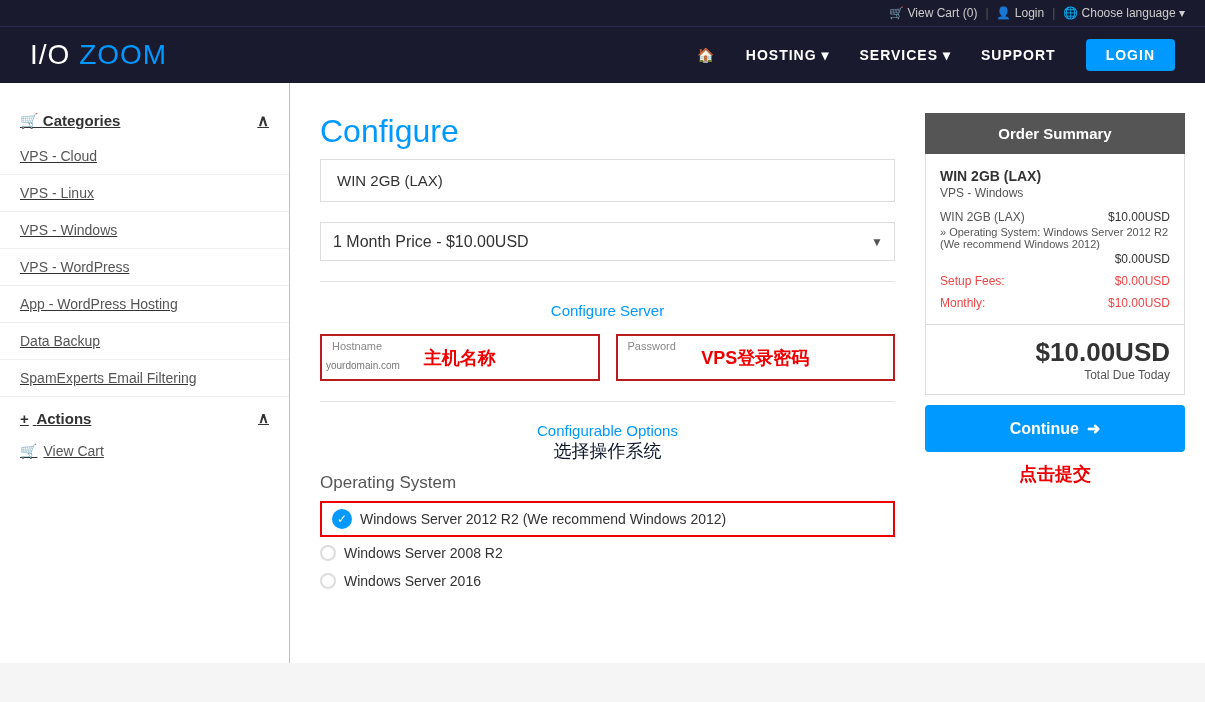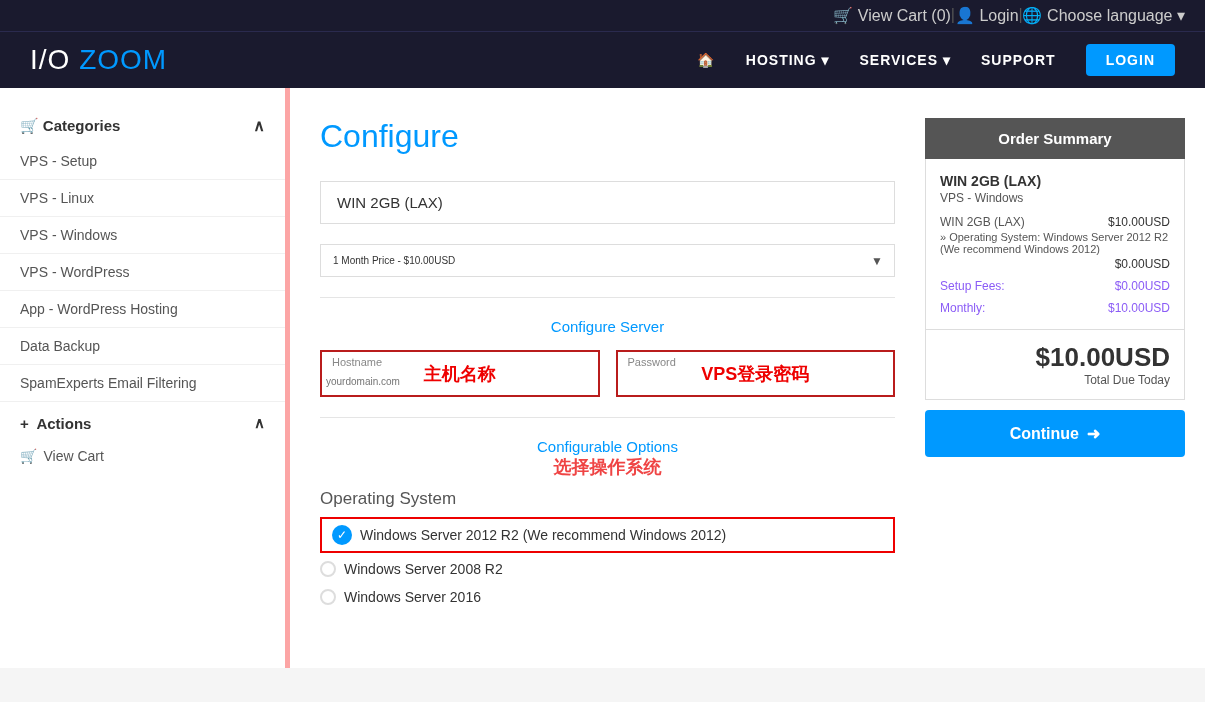--- a/index.html
+++ b/index.html
@@ -2,26 +2,26 @@
 <html><head>
   <meta charset="utf-8">
   <style>
     * { box-sizing: border-box; margin: 0; padding: 0; }
     body { font-family: Arial, sans-serif; font-size: 14px; color: #333; background: #f5f5f5; }
 
     
     .top-bar {
       background: #1a1a2e;
       color: #ccc;
-      font-size: 16px;
+      font-size: 12px;
       padding: 6px 20px;
       display: flex;
       justify-content: flex-end;
       align-items: flex-start;
-      gap: 0;
+      gap: 8px;
     }
     .top-bar a { color: #ccc; text-decoration: none; }
     .top-bar .sep { color: #555; }
 
     
     .header {
       background: #1a1a2e;
       padding: 12px 30px;
       display: flex;
       align-items: center;
@@ -69,22 +69,23 @@
       margin: 0 auto;
       background: #fff;
       min-height: 580px;
     }
 
     
     .sidebar {
       width: 290px;
       min-width: 290px;
       background: #fff;
-      border-right: 5px solid #fca5a5;
+      border-right: 1px solid #fca5a5;
       padding: 20px 0;
+      text-decoration: underline;
     }
     .sidebar-section-header {
       display: flex;
       justify-content: space-between;
       align-items: center;
       padding: 8px 20px;
       font-size: 15px;
       font-weight: bold;
       color: #333;
     }
@@ -118,21 +119,21 @@
     
     .content {
       flex: 1;
       padding: 30px 30px 20px 30px;
       background: #fff;
     }
     .page-title {
       font-size: 32px;
       color: #0099ff;
       font-weight: 300;
-      margin-bottom: 26px;
+      margin-bottom: 9px;
     }
     .page-subtitle {
       color: #555;
       margin-bottom: 20px;
       font-size: 14px;
     }
     .product-name-box {
       border: 1px solid #ddd;
       padding: 12px 16px;
       font-size: 15px;
@@ -146,21 +147,21 @@
       margin-bottom: 6px;
     }
     .select-wrapper {
       position: relative;
       margin-bottom: 20px;
     }
     .select-wrapper select {
       width: 100%;
       border: 1px solid #ddd;
       padding: 10px 12px;
-      font-size: 10px;
+      font-size: 16px;
       color: #333;
       background: #fff;
       appearance: none;
       cursor: pointer;
     }
     .select-wrapper::after {
       content: '▼';
       position: absolute;
       right: 12px;
       top: 50%;
@@ -303,21 +304,21 @@
     .order-line .value { color: #333; font-weight: normal; }
     .order-note {
       font-size: 11px;
       color: #555;
       margin-bottom: 2px;
     }
     .order-fee-line {
       display: flex;
       justify-content: space-between;
       font-size: 12px;
-      color: #8b5cf6;
+      color: #ef4444;
       margin-top: 8px;
     }
     .order-total-box {
       text-align: right;
       padding: 12px 14px;
       border: 1px solid #ddd;
       border-top: none;
       background: #fff;
     }
     .order-total-amount {
@@ -400,21 +401,21 @@
 
 <div class="main-layout">
 
   <div class="sidebar">
     <div class="sidebar-section-header">
       <span>
         🛒 <span>Categories</span>
       </span>
       <span class="chevron">∧</span>
     </div>
-    <div class="sidebar-item">VPS - Setup</div>
+    <div class="sidebar-item">VPS - Cloud</div>
     <div class="sidebar-item">VPS - Linux</div>
     <div class="sidebar-item">VPS - Windows</div>
     <div class="sidebar-item">VPS - WordPress</div>
     <div class="sidebar-item">App - WordPress Hosting</div>
     <div class="sidebar-item">Data Backup</div>
     <div class="sidebar-item">SpamExperts Email Filtering</div>
 
     <div class="sidebar-actions-header">
       <span>
         <span class="plus">+</span>
@@ -455,21 +456,21 @@
         <span class="chinese-hint">VPS登录密码</span>
       </div>
     </div>
 
     <hr class="divider">
 
     <div>
       <div style="text-align:center; margin-bottom:10px;">
         <span style="color:#0099ff; font-size:15px;">Configurable Options</span>
         <br>
-        <span style="color:#ef4444; font-size:18px; font-weight:bold;margin-top:10px;">选择操作系统</span>
+        <span style="color:#0f172a; font-size:18px; font-weight:normal;margin-top:10px;">选择操作系统</span>
       </div>
       <p class="operating-system-label">Operating System</p>
 
       <div class="os-selected-box">
         <div class="check-icon">✓</div>
         <span>Windows Server 2012 R2 (We recommend Windows 2012)</span>
       </div>
 
       <div class="os-option" style="margin-bottom:4px;">
         <div class="radio-circle"></div>
@@ -504,16 +505,17 @@
         </div>
       </div>
       <div class="order-total-box">
         <div class="order-total-amount">$10.00USD</div>
         <div class="order-total-label">Total Due Today</div>
       </div>
       <button class="continue-btn">
         <span>Continue</span>
         <span>➜</span>
       </button>
+      <div class="submit-hint">点击提交</div>
     </div>
   </div>
 
 </div>
 
 </body></html>

